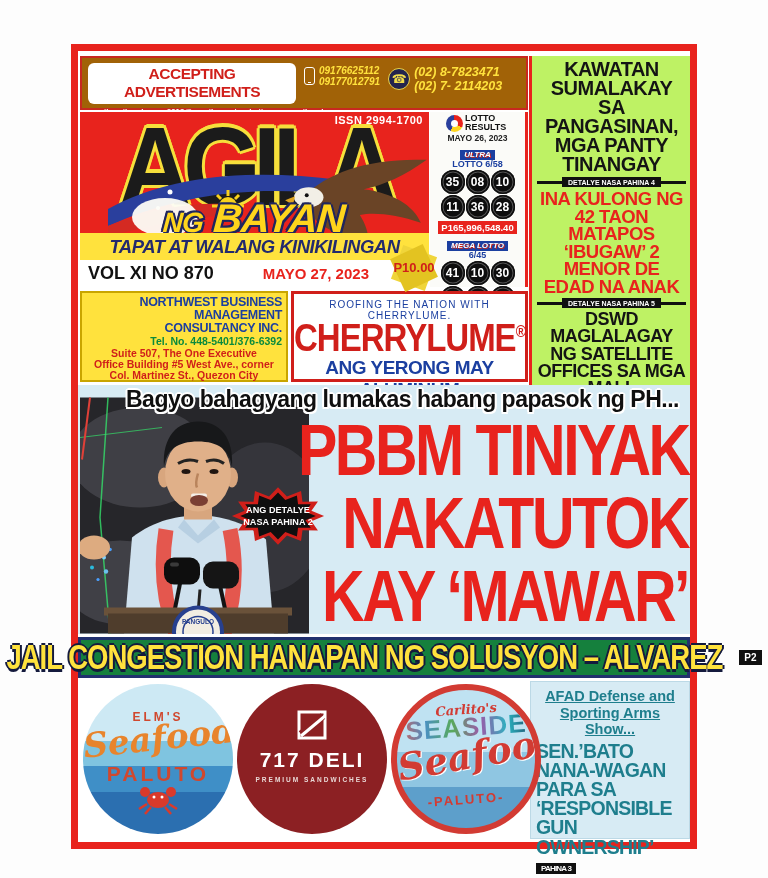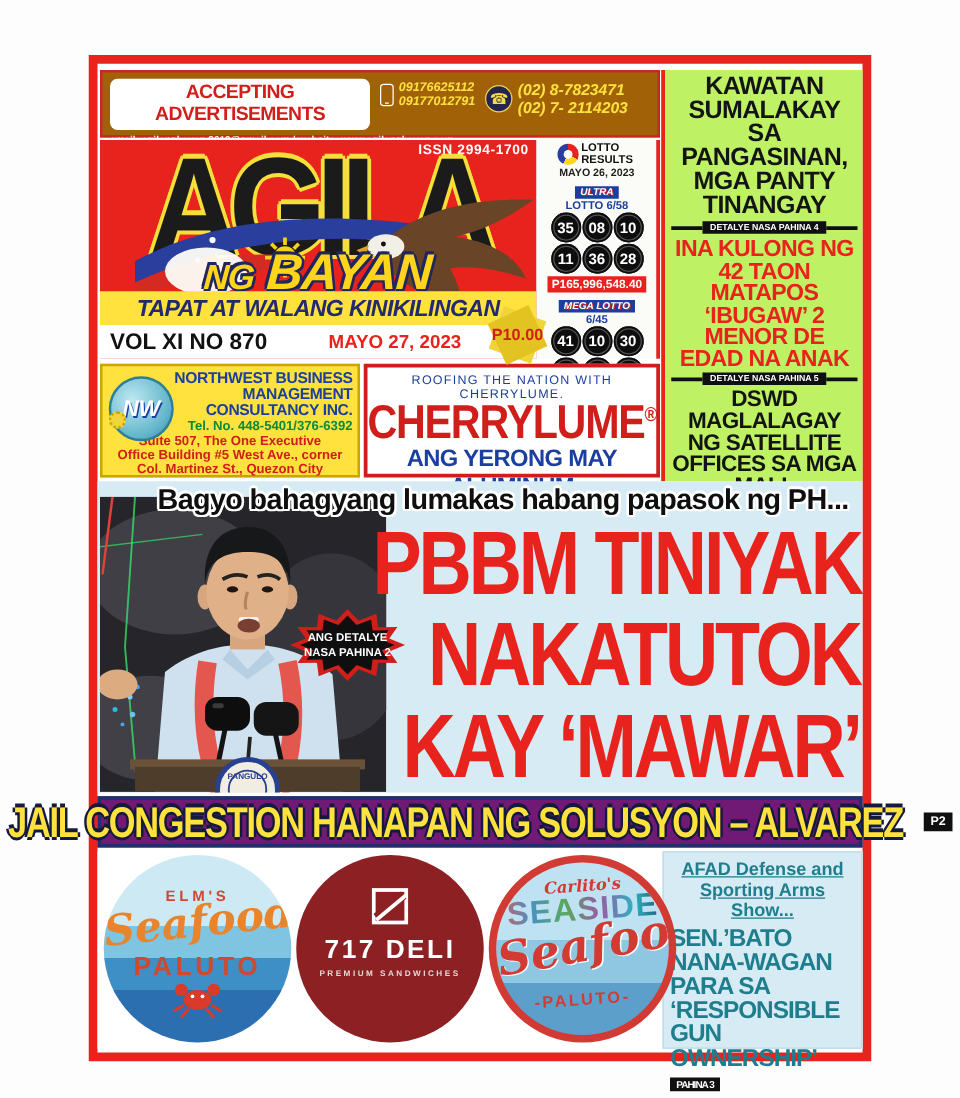--- a/index.html
+++ b/index.html
@@ -126,21 +126,21 @@
   .kicker { left:48px; top:1px; width:560px; color:#0f0f0f; font-weight:900; font-size:23px;
             letter-spacing:-0.5px; white-space:nowrap; z-index:3;
             text-shadow:2px 0 0 #fff,-2px 0 0 #fff,0 2px 0 #fff,0 -2px 0 #fff,
                         1.5px 1.5px 0 #fff,-1.5px -1.5px 0 #fff,1.5px -1.5px 0 #fff,-1.5px 1.5px 0 #fff; }
   .headline-block { left:220px; top:30px; width:390px; text-align:right; z-index:2; }
   .hl { color:#e8231d; font-weight:900; font-size:59px; letter-spacing:-2.5px; line-height:73px;
         height:73px; transform:scaleY(1.22); transform-origin:center; white-space:nowrap; }
   .badge-starburst { left:152px; top:98px; width:96px; height:66px; z-index:4; }
 
   
-  .jail-strip { left:0; top:586px; width:612px; height:41px; background:#701a75;
+  .jail-strip { left:0; top:586px; width:612px; height:41px; background:#15803d;
                 border:3px solid #20306e; display:flex; align-items:center; justify-content:center; }
   .jail-text { color:#ffe23d; font-weight:900; font-size:27.5px; letter-spacing:-1px; white-space:nowrap;
                transform:scaleY(1.25); transform-origin:center;
                text-shadow:2px 0 0 #141a3d,-2px 0 0 #141a3d,0 2px 0 #141a3d,0 -2px 0 #141a3d; }
   .page-badge { background:#101010; color:#fff; font-weight:900; font-size:10px;
                 padding:2px 5px; margin-left:17px; flex:none; }
 
   
   .bottom-row { left:0; top:630px; width:612px; height:158px; background:#fff; }
   .logo-circle { position:absolute; top:3px; width:150px; height:150px; border-radius:50%; overflow:hidden; }
@@ -306,24 +306,20 @@
           <span class="note-label">DETALYE NASA PAHINA 6</span>
         </div>
     <div class="rc-sport">
       <div class="rc-kicker">12th ASEAN Para Games...</div>
       <div class="rc-sport-head">SWIMMER ALEGARBES ANG PH STANDARD BEARER</div>
       <div class="vert-page">PAHINA 8</div>
     </div>
   </div>
 
   <div class="abs nw-ad">
-    <div class="nw-logo">
-      <div class="nw-gear"></div>
-      <span>NW</span>
-    </div>
     <div class="nw-text">
       <div class="nw-name">NORTHWEST BUSINESS MANAGEMENT CONSULTANCY INC.</div>
       <div class="nw-tel">Tel. No. 448-5401/376-6392</div>
     </div>
     <div class="nw-addr">
       <div>Suite 507, The One Executive</div>
       <div>Office Building #5 West Ave., corner</div>
       <div>Col. Martinez St., Quezon City</div>
     </div>
   </div>

